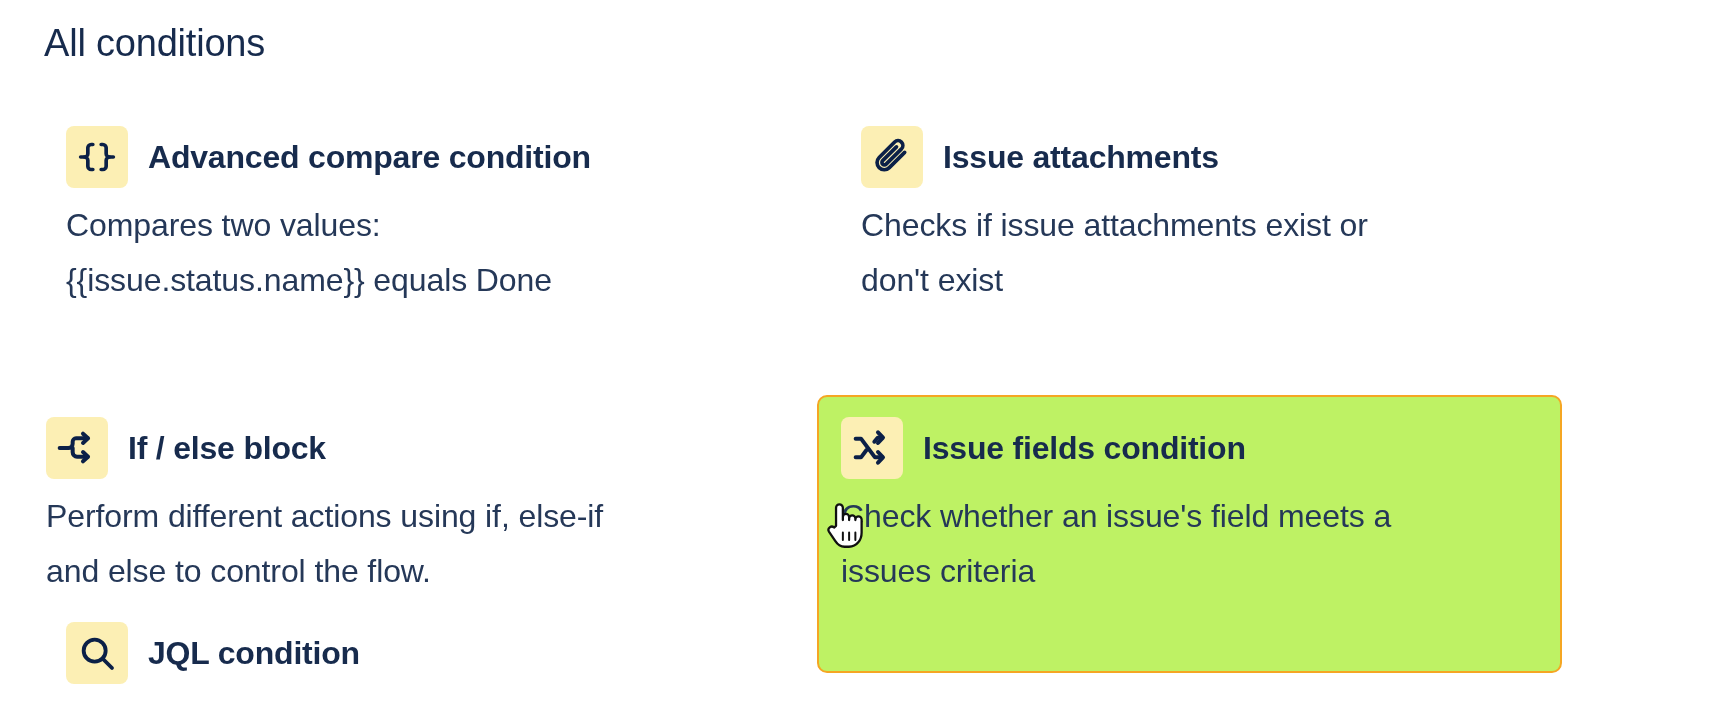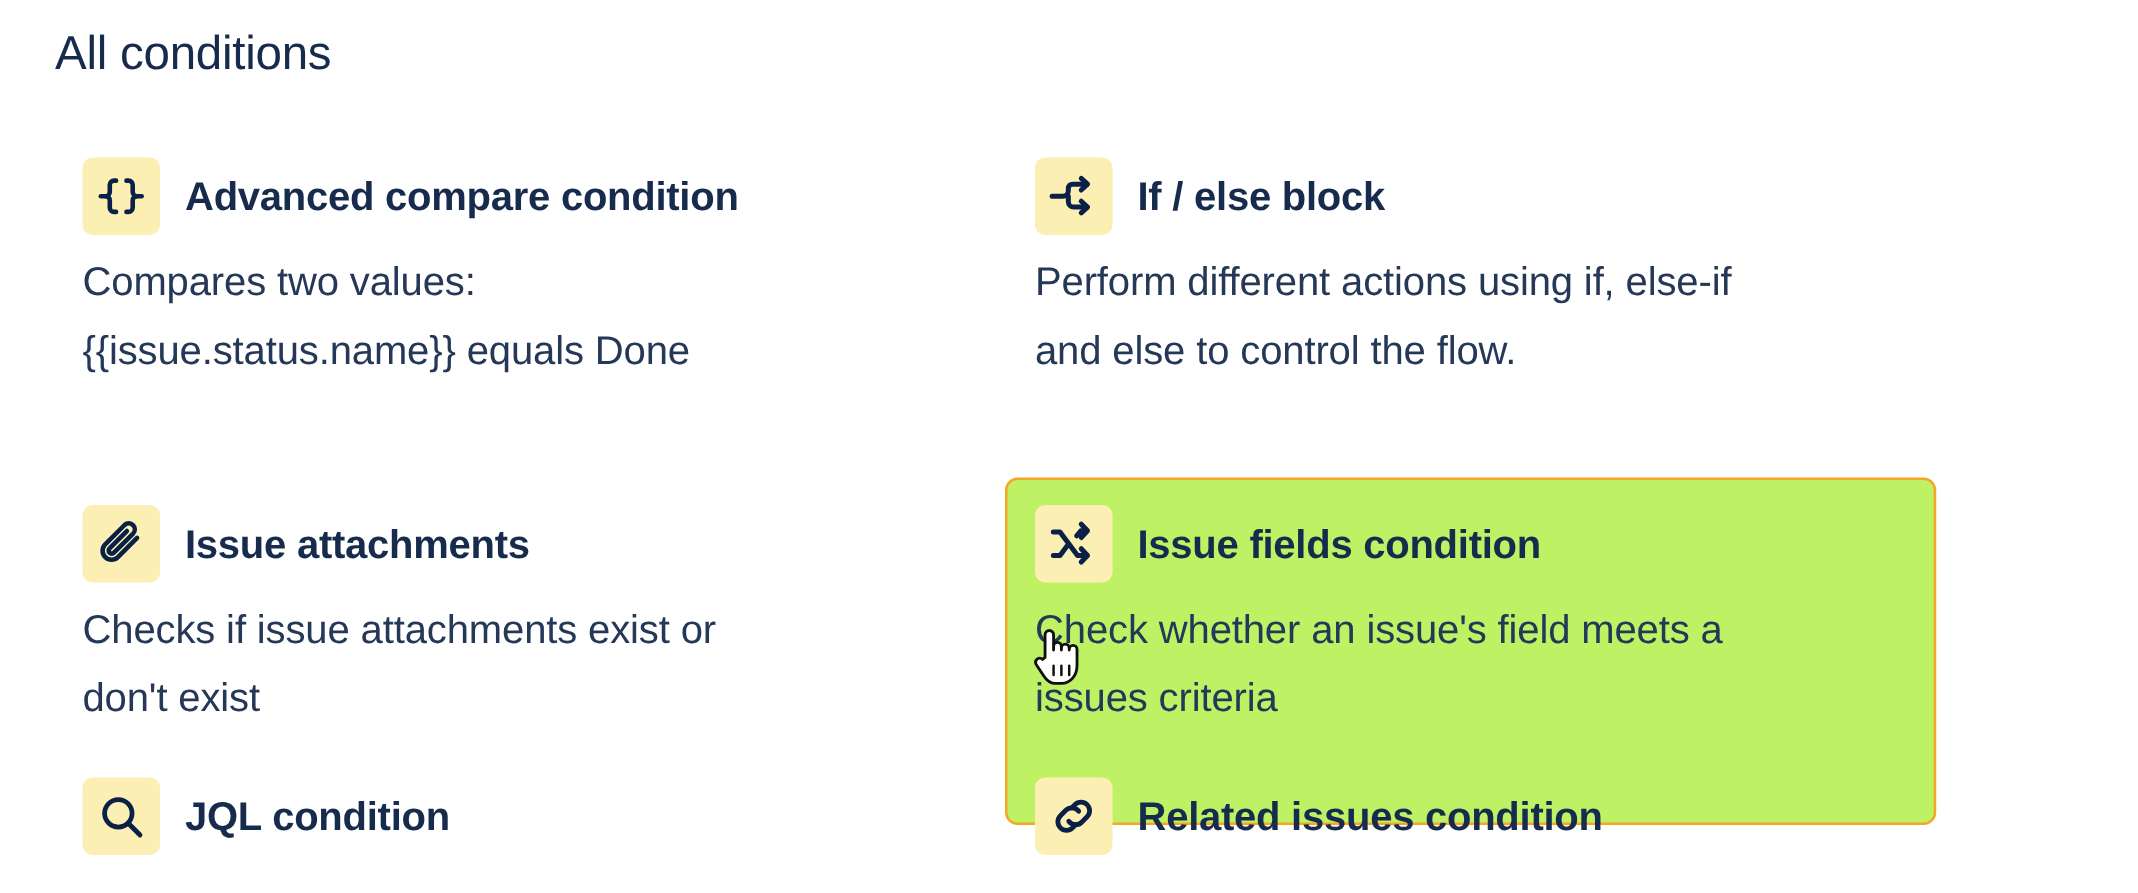--- a/index.html
+++ b/index.html
@@ -38,20 +38,21 @@
   .grid {
     position: absolute;
     left: 0;
     top: 104px;
     width: 1500px;
     display: grid;
     grid-template-columns: 782px 782px;
     column-gap: 0px;
     row-gap: 0px;
     padding-left: 0px;
+    gap: 13px;
   }
 
   .card {
     position: relative;
     box-sizing: border-box;
     padding: 20px 24px 22px 22px;
     border: 2px solid transparent;
     border-radius: 10px;
     margin-left: 42px;
     height: 278px;
@@ -149,45 +150,45 @@
             <path d="M14.5 4.5h1a2 2 0 0 1 2 2V10a2 2 0 0 0 2 2 2 2 0 0 0-2 2v3.5a2 2 0 0 1-2 2h-1"></path>
             <path d="M2.2 12h2.3"></path>
             <path d="M19.5 12h2.3"></path>
           </svg>
         </div>
         <div class="card-title">Advanced compare condition</div>
       </div>
       <div class="card-desc">Compares two values: {{issue.status.name}} equals Done</div>
     </div>
 
+    <div class="card col-left">
+      <div class="card-head">
+        <div class="icon-tile">
+          <svg width="40" height="40" viewBox="0 0 24 24" fill="none" stroke="#0B2047" stroke-width="2.2" stroke-linecap="round" stroke-linejoin="round">
+            <path d="M19.6 9.2 10.4 18.4a4.3 4.3 0 0 1-6.1-6.1l9.3-9.3a2.9 2.9 0 0 1 4.1 4.1l-9.2 9.2a1.45 1.45 0 0 1-2.1-2.1l8.3-8.3"></path>
+          </svg>
+        </div>
+        <div class="card-title">Issue attachments</div>
+      </div>
+      <div class="card-desc">Checks if issue attachments exist or don't exist</div>
+    </div>
+
     <div class="card col-right">
       <div class="card-head">
         <div class="icon-tile">
           <svg width="40" height="40" viewBox="0 0 24 24" fill="none" stroke="#0B2047" stroke-width="2.4" stroke-linecap="round" stroke-linejoin="round">
             <path d="M1.6 12h5.2a2.6 2.6 0 0 0 2.6-2.6V8.2a2 2 0 0 1 2-2h7"></path>
             <path d="M9.4 12v2.6a2.6 2.6 0 0 0 2.6 2.6h6.4"></path>
             <path d="M15.6 3.4 18.6 6.2l-3 2.8"></path>
             <path d="M15.6 14.4l3 2.8-3 2.8"></path>
           </svg>
         </div>
         <div class="card-title">If / else block</div>
       </div>
       <div class="card-desc">Perform different actions using if, else-if and else to control the flow.</div>
-    </div>
-
-    <div class="card col-left">
-      <div class="card-head">
-        <div class="icon-tile">
-          <svg width="40" height="40" viewBox="0 0 24 24" fill="none" stroke="#0B2047" stroke-width="2.2" stroke-linecap="round" stroke-linejoin="round">
-            <path d="M19.6 9.2 10.4 18.4a4.3 4.3 0 0 1-6.1-6.1l9.3-9.3a2.9 2.9 0 0 1 4.1 4.1l-9.2 9.2a1.45 1.45 0 0 1-2.1-2.1l8.3-8.3"></path>
-          </svg>
-        </div>
-        <div class="card-title">Issue attachments</div>
-      </div>
-      <div class="card-desc">Checks if issue attachments exist or don't exist</div>
     </div>
 
     <div class="card col-right highlighted">
       <div class="card-head">
         <div class="icon-tile">
           <svg width="40" height="40" viewBox="0 0 24 24" fill="none" stroke="#0B2047" stroke-width="2.4" stroke-linecap="round" stroke-linejoin="round">
             <path d="M2.2 6.4h3.2l8.4 11.2h4.2"></path>
             <path d="M2.2 17.6h3.2l3.3-4.4"></path>
             <path d="M13.4 8.2l2-2.4h2.6"></path>
             <path d="M15.6 2.6l3 3.2-3 3.2"></path>
@@ -207,31 +208,20 @@
         <div class="card-head">
           <div class="icon-tile">
             <svg width="40" height="40" viewBox="0 0 24 24" fill="none" stroke="#0B2047" stroke-width="2.3" stroke-linecap="round" stroke-linejoin="round">
               <circle cx="10.6" cy="10.6" r="6.6"></circle>
               <path d="M15.6 15.6 21 21"></path>
             </svg>
           </div>
           <div class="card-title">JQL condition</div>
         </div>
       </div>
-      <div class="card col-right">
-        <div class="card-head">
-          <div class="icon-tile">
-            <svg width="40" height="40" viewBox="0 0 24 24" fill="none" stroke="#0B2047" stroke-width="2.3" stroke-linecap="round" stroke-linejoin="round">
-              <path d="M9.6 14.4a4.1 4.1 0 0 0 6.2.45l2.6-2.6a4.12 4.12 0 0 0-5.83-5.83l-1.5 1.49"></path>
-              <path d="M14.4 9.6a4.1 4.1 0 0 0-6.2-.45l-2.6 2.6a4.12 4.12 0 0 0 5.83 5.83l1.49-1.49"></path>
-            </svg>
-          </div>
-          <div class="card-title">Related issues condition</div>
-        </div>
-      </div>
     </div>
   </div>
 
   <div class="cursor">
     <svg width="44" height="54" viewBox="0 0 30 38" fill="none">
       <g transform="translate(1,1)">
         <path d="M8.4 18.6V5.9a2.4 2.4 0 0 1 4.8 0v8.6 -2.1a2.2 2.2 0 0 1 4.4 0v2.1 -1.1a2.2 2.2 0 0 1 4.4 0v1.1 -0.4a2.2 2.2 0 0 1 4.4 0v9.1c0 5.2-3.3 10.1-8.9 10.1h-3.1c-3.1 0-5-1.6-6.6-4.1L3.4 22.6a2.3 2.3 0 0 1 3.6-2.8z" fill="#FFFFFF" stroke="#101010" stroke-width="1.6" stroke-linejoin="round"></path>
         <path d="M13.2 23.3v5.2M17.6 23.3v5.2M22 23.3v5.2" stroke="#101010" stroke-width="1.4" stroke-linecap="round"></path>
       </g>
     </svg>

